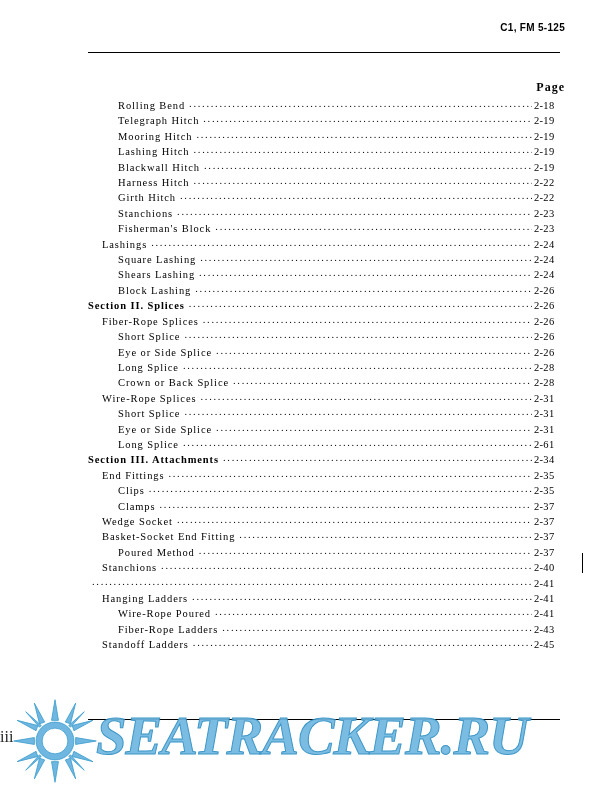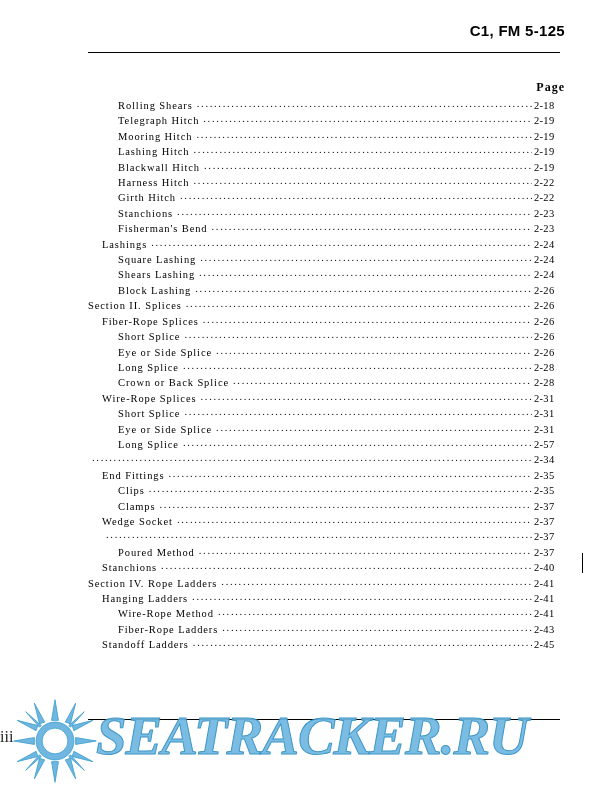--- a/index.html
+++ b/index.html
@@ -18,21 +18,21 @@
   .page {
     position: relative;
     width: 611px;
     height: 792px;
   }
   .header-id {
     position: absolute;
     top: 22px;
     right: 46px;
     font-family: "Liberation Sans", sans-serif;
-    font-size: 15px;
+    font-size: 10px;
     font-weight: bold;
     letter-spacing: 0.3px;
     color: #000;
   }
   .rule-top {
     position: absolute;
     top: 52px;
     left: 88px;
     width: 472px;
     height: 1px;
@@ -57,21 +57,21 @@
     display: flex;
     align-items: baseline;
     font-size: 10.5px;
     line-height: 15.4px;
     white-space: nowrap;
   }
   .toc-title {
     letter-spacing: 0.9px;
   }
   .toc-row.lvl-section .toc-title {
-    font-weight: normal;
+    font-weight: bold;
     letter-spacing: 0.9px;
   }
   .toc-dots {
     flex: 1 1 auto;
     overflow: hidden;
     margin: 0 2px 0 4px;
     position: relative;
     top: -2px;
     font-size: 10.5px;
     letter-spacing: 1.7px;
@@ -153,21 +153,21 @@
 <div class="page">
 
   <div class="header-id">C1, FM 5-125</div>
 
   <div class="rule-top"></div>
 
   <div class="page-label">Page</div>
 
   <div class="toc" id="toc-container">
       <div class="toc-row ind-2">
-        <span class="toc-title">Rolling Shears</span>
+        <span class="toc-title">Rolling Bend</span>
         <span class="toc-dots">.......................................................................................................................</span>
         <span class="toc-page">2-18</span>
       </div>
       <div class="toc-row ind-2">
         <span class="toc-title">Telegraph Hitch</span>
         <span class="toc-dots">.......................................................................................................................</span>
         <span class="toc-page">2-19</span>
       </div>
       <div class="toc-row ind-2">
         <span class="toc-title">Mooring Hitch</span>
@@ -193,21 +193,21 @@
         <span class="toc-title">Girth Hitch</span>
         <span class="toc-dots">.......................................................................................................................</span>
         <span class="toc-page">2-22</span>
       </div>
       <div class="toc-row ind-2">
         <span class="toc-title">Stanchions</span>
         <span class="toc-dots">.......................................................................................................................</span>
         <span class="toc-page">2-23</span>
       </div>
       <div class="toc-row ind-2">
-        <span class="toc-title">Fisherman's Bend</span>
+        <span class="toc-title">Fisherman's Block</span>
         <span class="toc-dots">.......................................................................................................................</span>
         <span class="toc-page">2-23</span>
       </div>
       <div class="toc-row ind-1">
         <span class="toc-title">Lashings</span>
         <span class="toc-dots">.......................................................................................................................</span>
         <span class="toc-page">2-24</span>
       </div>
       <div class="toc-row ind-2">
         <span class="toc-title">Square Lashing</span>
@@ -265,23 +265,24 @@
         <span class="toc-page">2-31</span>
       </div>
       <div class="toc-row ind-2">
         <span class="toc-title">Eye or Side Splice</span>
         <span class="toc-dots">.......................................................................................................................</span>
         <span class="toc-page">2-31</span>
       </div>
       <div class="toc-row ind-2">
         <span class="toc-title">Long Splice</span>
         <span class="toc-dots">.......................................................................................................................</span>
-        <span class="toc-page">2-57</span>
+        <span class="toc-page">2-61</span>
       </div>
       <div class="toc-row ind-0 lvl-section">
+        <span class="toc-title">Section III. Attachments</span>
         <span class="toc-dots">.......................................................................................................................</span>
         <span class="toc-page">2-34</span>
       </div>
       <div class="toc-row ind-1">
         <span class="toc-title">End Fittings</span>
         <span class="toc-dots">.......................................................................................................................</span>
         <span class="toc-page">2-35</span>
       </div>
       <div class="toc-row ind-2">
         <span class="toc-title">Clips</span>
@@ -292,45 +293,45 @@
         <span class="toc-title">Clamps</span>
         <span class="toc-dots">.......................................................................................................................</span>
         <span class="toc-page">2-37</span>
       </div>
       <div class="toc-row ind-1">
         <span class="toc-title">Wedge Socket</span>
         <span class="toc-dots">.......................................................................................................................</span>
         <span class="toc-page">2-37</span>
       </div>
       <div class="toc-row ind-1">
+        <span class="toc-title">Basket-Socket End Fitting</span>
         <span class="toc-dots">.......................................................................................................................</span>
         <span class="toc-page">2-37</span>
       </div>
       <div class="toc-row ind-2">
         <span class="toc-title">Poured Method</span>
         <span class="toc-dots">.......................................................................................................................</span>
         <span class="toc-page">2-37</span>
       </div>
       <div class="toc-row ind-1">
         <span class="toc-title">Stanchions</span>
         <span class="toc-dots">.......................................................................................................................</span>
         <span class="toc-page">2-40</span>
       </div>
       <div class="toc-row ind-0 lvl-section">
-        <span class="toc-title">Section IV. Rope Ladders</span>
         <span class="toc-dots">.......................................................................................................................</span>
         <span class="toc-page">2-41</span>
       </div>
       <div class="toc-row ind-1">
         <span class="toc-title">Hanging Ladders</span>
         <span class="toc-dots">.......................................................................................................................</span>
         <span class="toc-page">2-41</span>
       </div>
       <div class="toc-row ind-2">
-        <span class="toc-title">Wire-Rope Method</span>
+        <span class="toc-title">Wire-Rope Poured</span>
         <span class="toc-dots">.......................................................................................................................</span>
         <span class="toc-page">2-41</span>
       </div>
       <div class="toc-row ind-2">
         <span class="toc-title">Fiber-Rope Ladders</span>
         <span class="toc-dots">.......................................................................................................................</span>
         <span class="toc-page">2-43</span>
       </div>
       <div class="toc-row ind-1">
         <span class="toc-title">Standoff Ladders</span>

